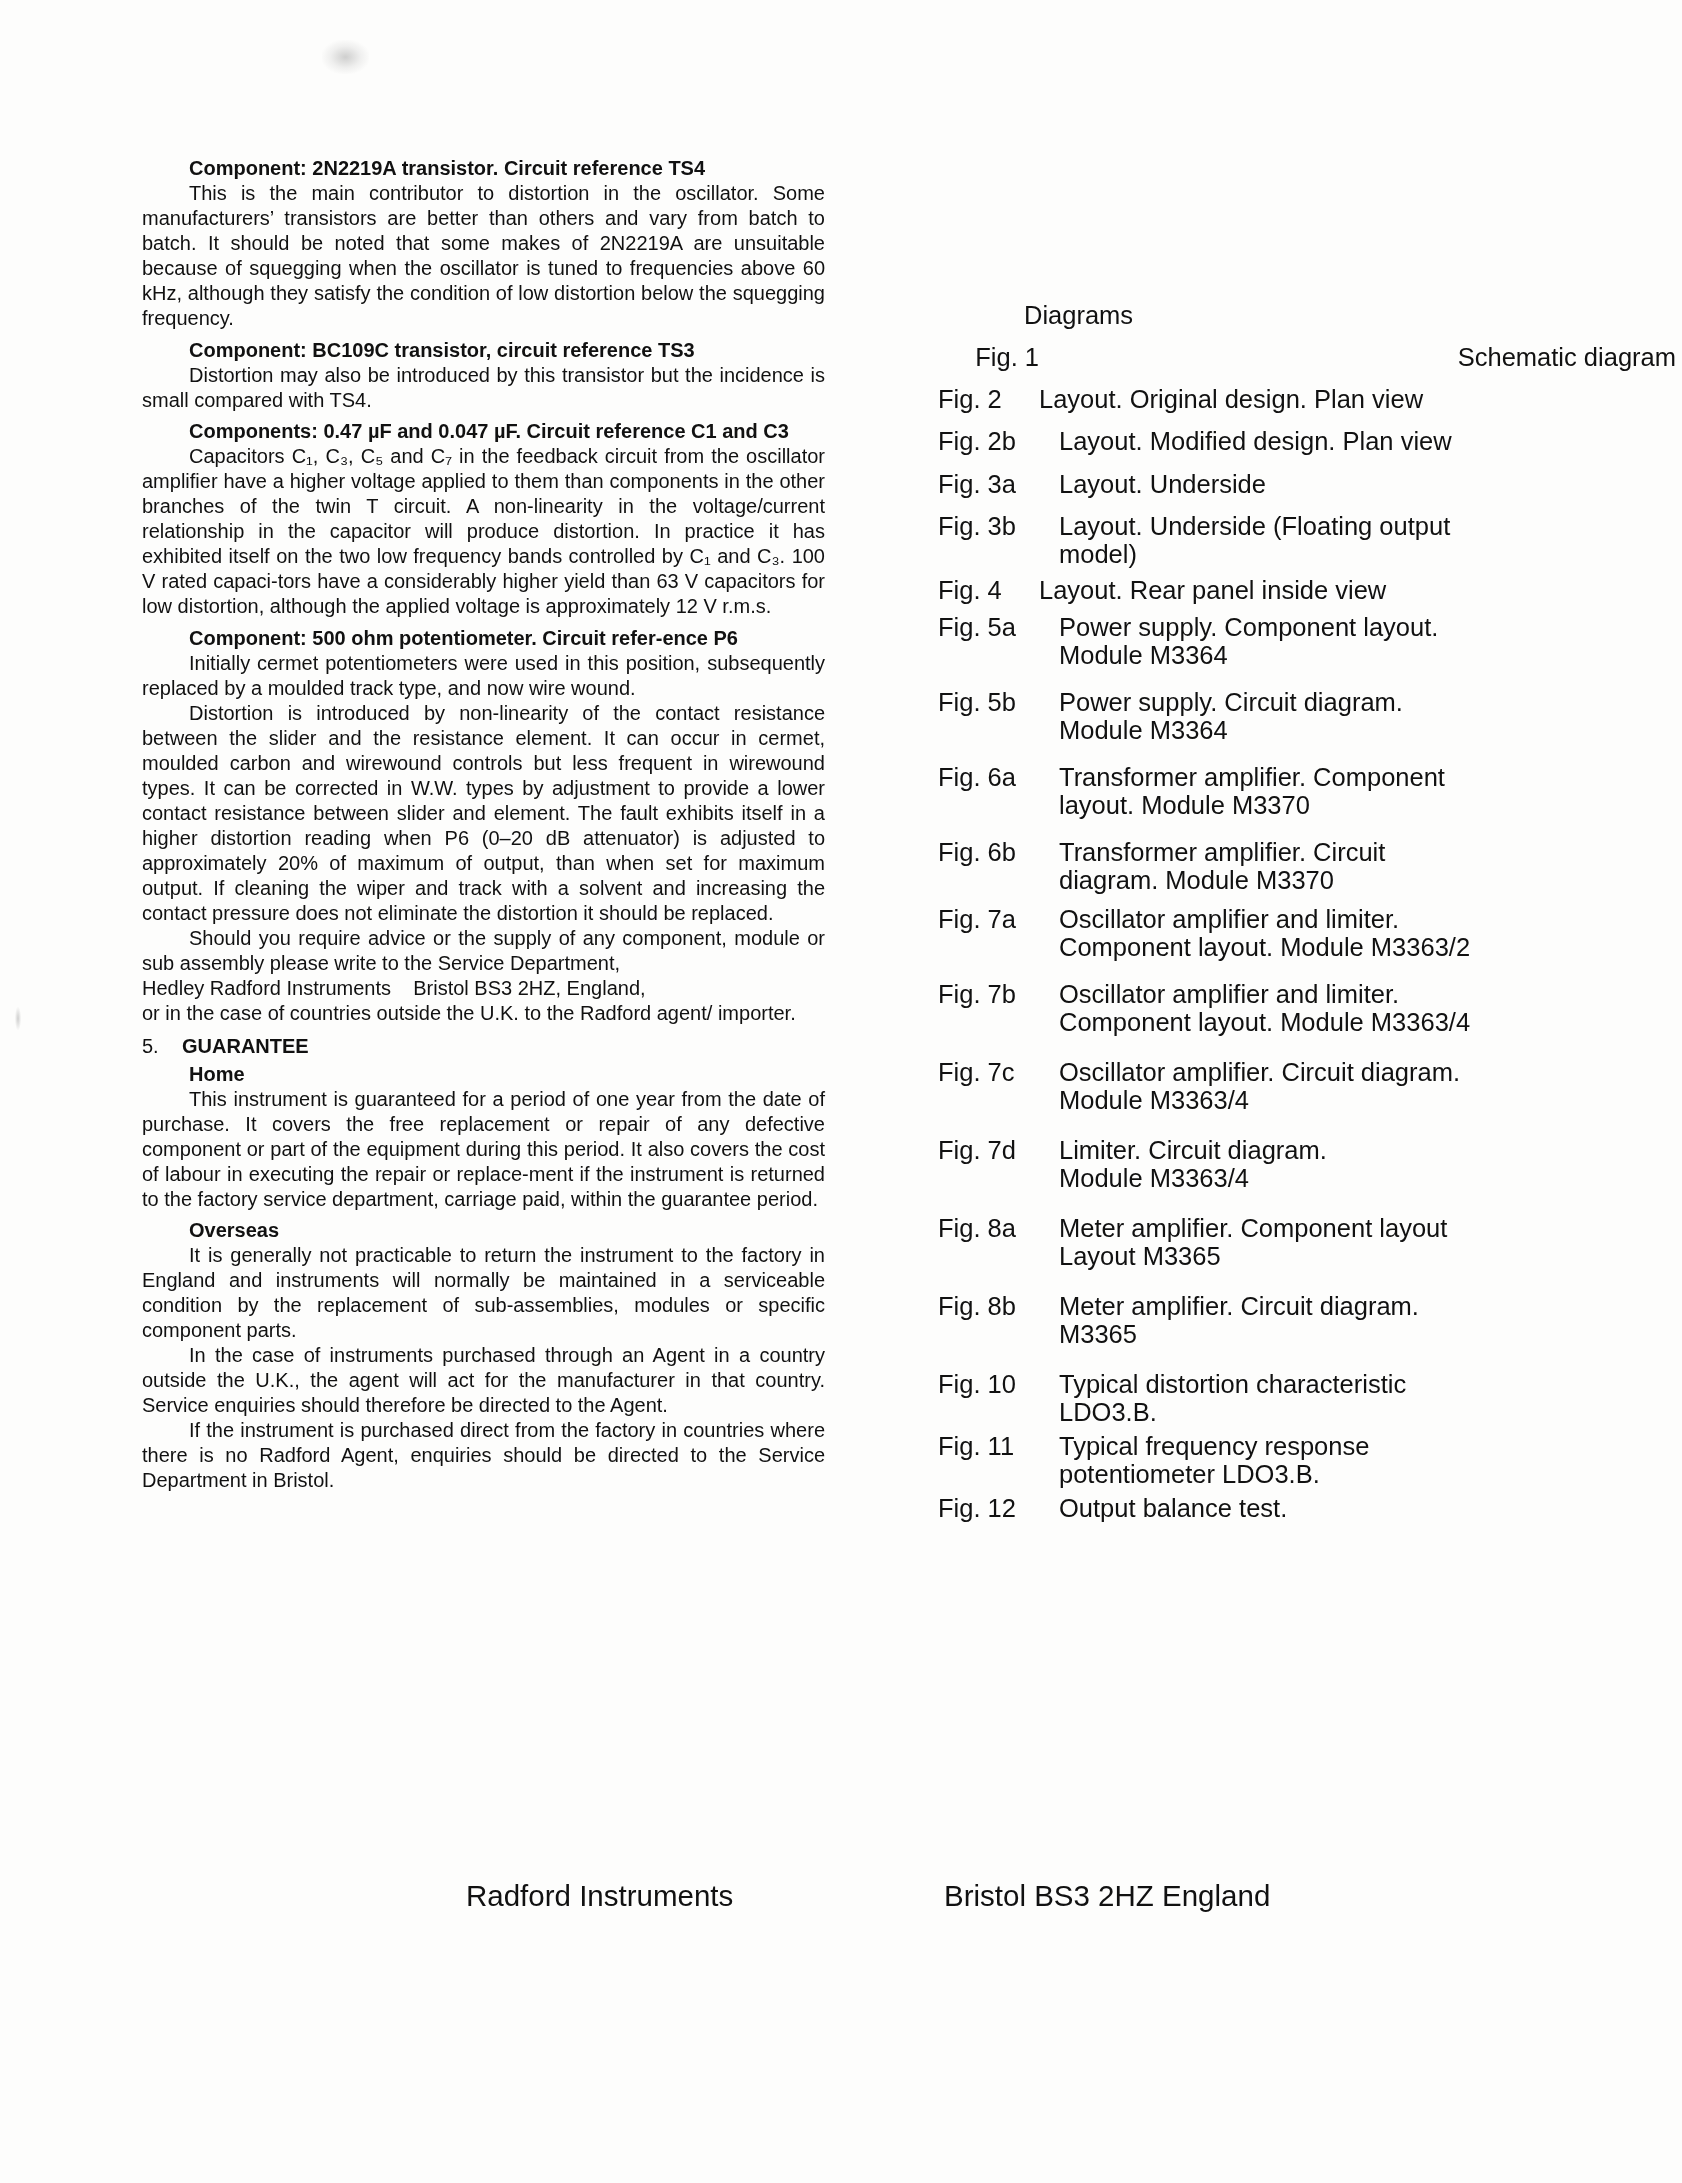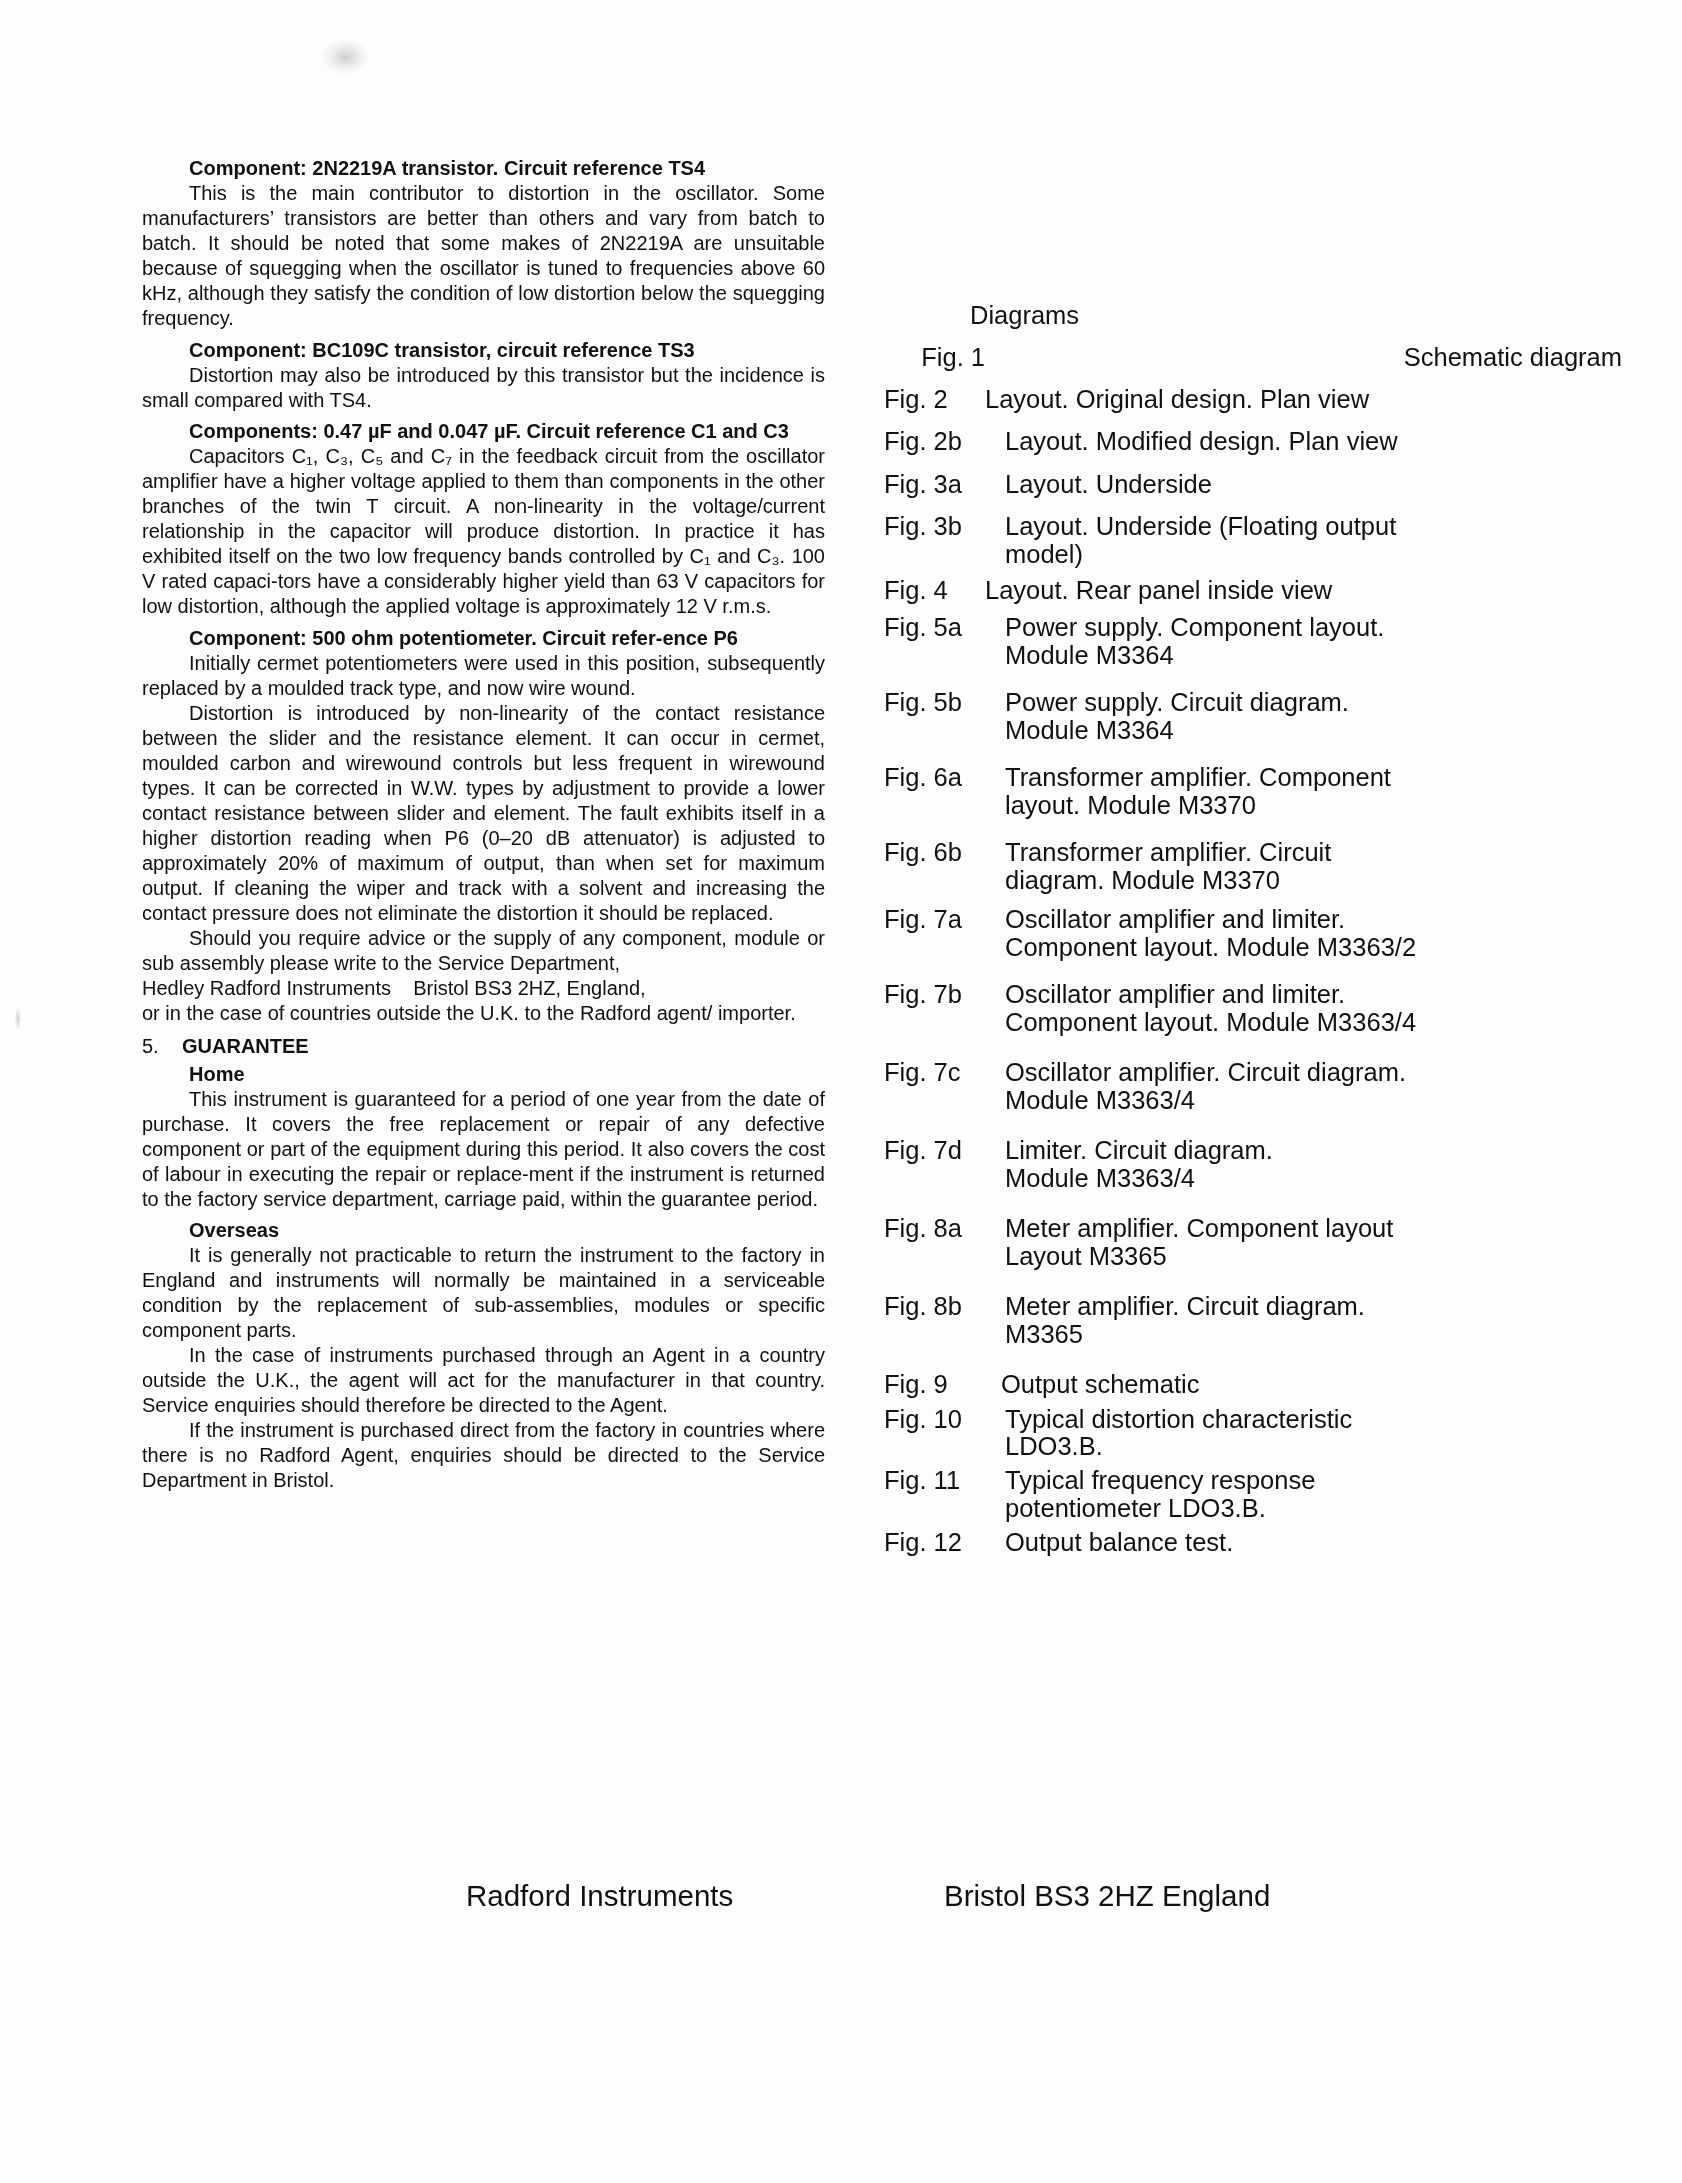--- a/index.html
+++ b/index.html
@@ -23,21 +23,21 @@
   .left-col h3 {
     margin: 6.7px 0 0 47px; font-size: 20px; line-height: 25px; font-weight: bold;
   }
   .left-col h3.first { margin-top: 0; }
   .left-col h2 {
     margin: 8px 0 0 0; font-size: 20px; line-height: 25px; font-weight: bold;
     display: flex;
   }
   .left-col h2 .num { font-weight: normal; width: 40px; display: inline-block; }
   .right-col {
-    position: absolute; left: 884px; top: 301px; width: 738px;
+    position: absolute; left: 938px; top: 301px; width: 738px;
     font-family: "Liberation Sans", sans-serif; font-size: 25.5px; line-height: 27.5px;
   }
   .diag-title { margin-left: 86px; margin-bottom: 13.4px; font-size: 25.5px; line-height: 29.5px; }
   .fig { display: flex; }
   .fig .label { flex: 0 0 auto; white-space: nowrap; }
   .fig .desc { flex: 1 1 auto; }
   .footer {
     position: absolute; top: 1879px; left: 0; width: 1683px;
     font-family: "Liberation Sans", sans-serif; font-size: 29.5px;
   }
@@ -185,26 +185,20 @@
         </span>
       </div>
       <div class="fig" style="margin-bottom: 23px;">
         <span class="label" style="width: 121px;">Fig. 8b</span>
         <span class="desc">
           <div>Meter amplifier. Circuit diagram.</div>
           <div>M3365</div>
         </span>
       </div>
       <div class="fig" style="margin-bottom: 6.7px;">
-        <span class="label" style="width: 117px;">Fig. 9</span>
-        <span class="desc">
-          <div>Output schematic</div>
-        </span>
-      </div>
-      <div class="fig" style="margin-bottom: 6.7px;">
         <span class="label" style="width: 121px;">Fig. 10</span>
         <span class="desc">
           <div>Typical distortion characteristic</div>
           <div>LDO3.B.</div>
         </span>
       </div>
       <div class="fig" style="margin-bottom: 6.7px;">
         <span class="label" style="width: 121px;">Fig. 11</span>
         <span class="desc">
           <div>Typical frequency response</div>

